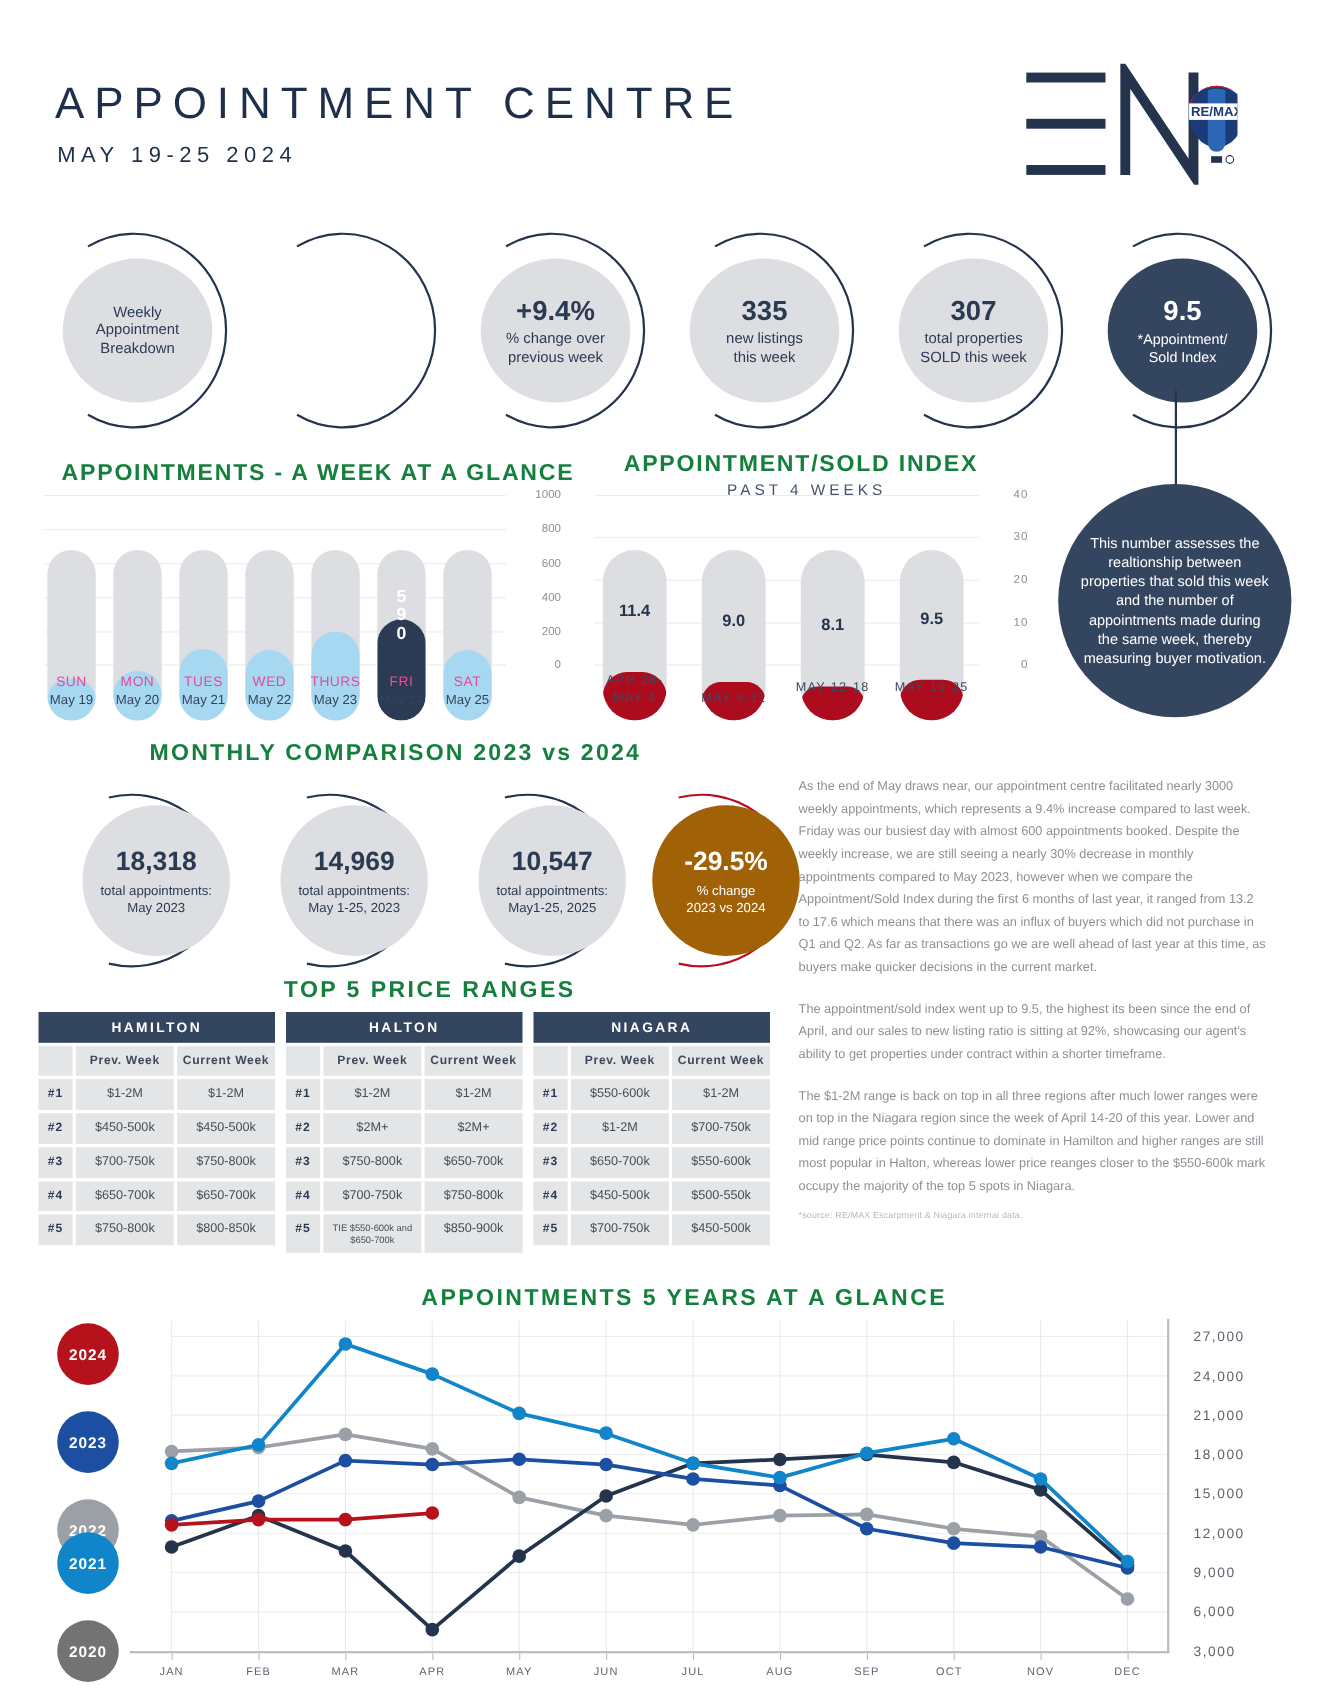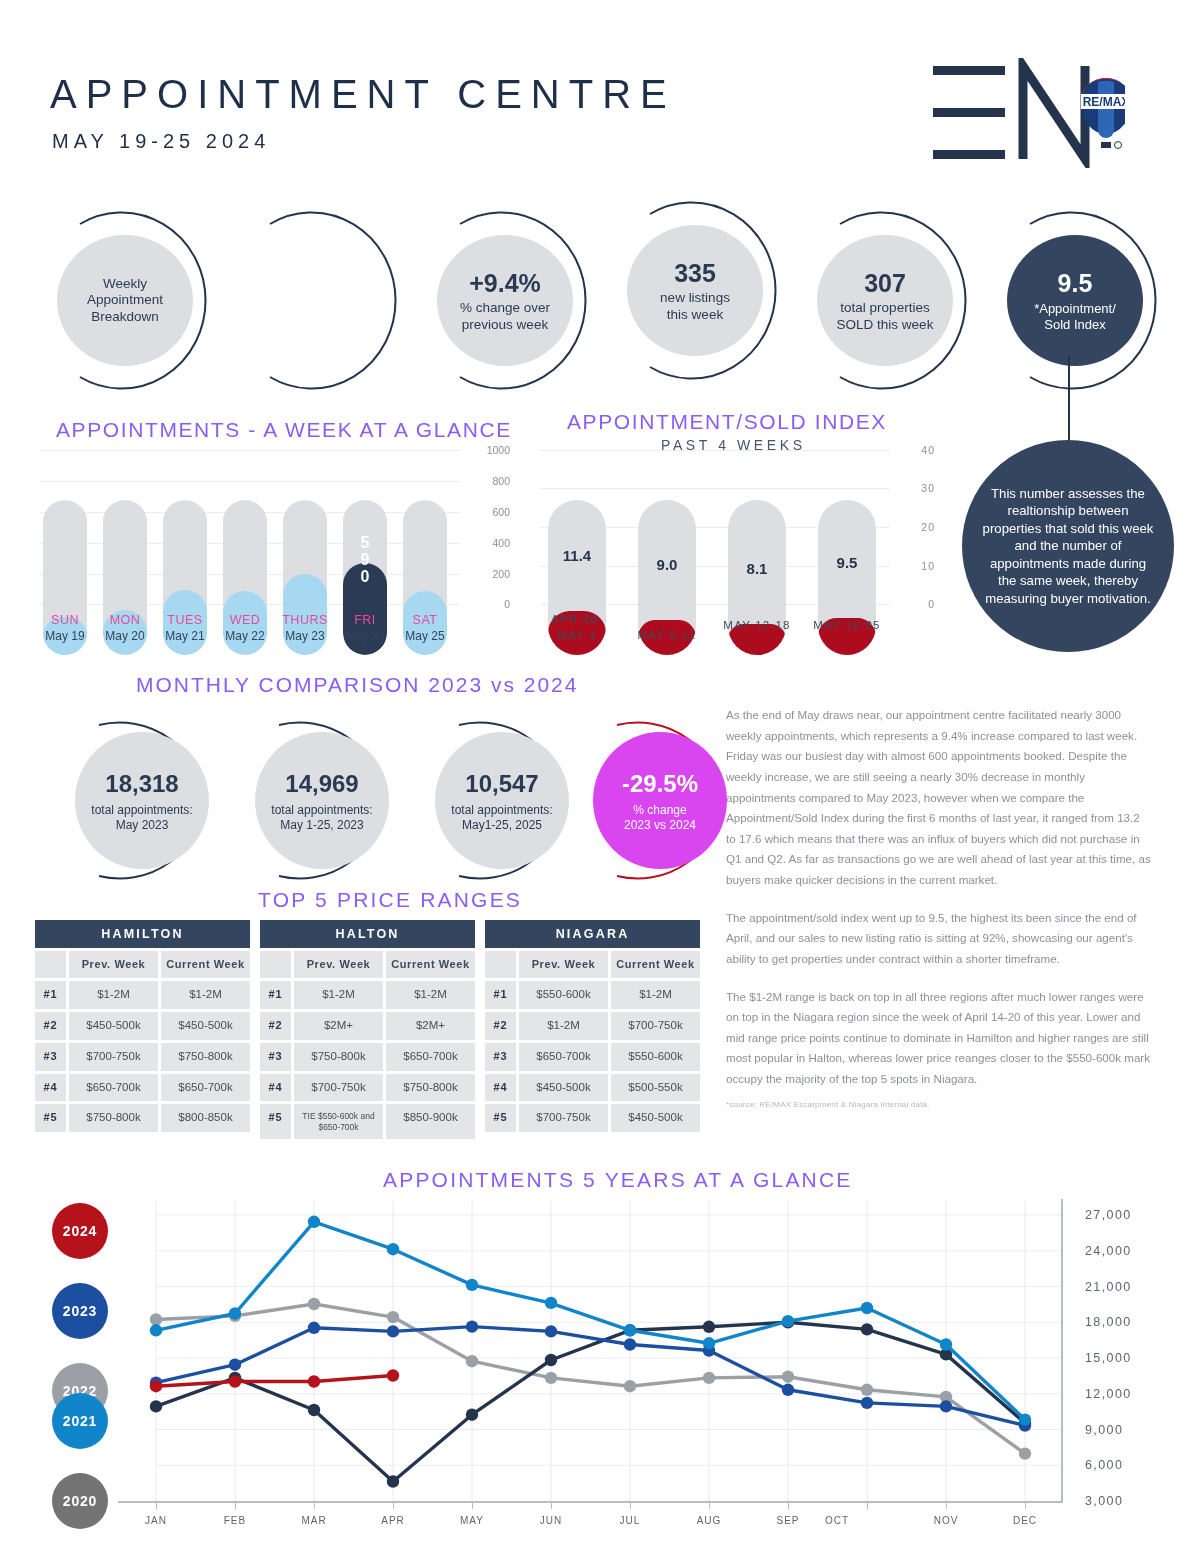--- a/index.html
+++ b/index.html
@@ -42,21 +42,21 @@
   
   #indexline { position:absolute; left:1068px; top:355px; width:2px; height:90px; background:#24344d; }
   #indexbubble {
     position:absolute; left:962px; top:440px; width:212px; height:212px;
     border-radius:50%; background:#34455f; color:#fff;
     display:flex; align-items:center; justify-content:center; text-align:center;
     padding:0 18px; font-size:13.2px; line-height:1.33;
   }
 
   
-  .sectitle { position:absolute; font-size:21px; font-weight:400; letter-spacing:1.6px; color:#8b5cf6; }
+  .sectitle { position:absolute; font-size:21px; font-weight:700; letter-spacing:1.6px; color:#15803d; }
   .subsectitle { position:absolute; font-size:14px; letter-spacing:3.6px; color:#44546d; font-weight:400; }
 
   
   #weekchart { position:absolute; left:40px; top:450px; width:470px; height:205px; }
   .wk-grid { position:absolute; left:0; top:0; width:420px; height:155px; }
   .wk-grid .gl { position:absolute; left:0; width:420px; height:1px; background:#ebecee; }
   .wk-bar-bg {
     position:absolute; bottom:0; width:44px; height:155px;
     background:#dcdee1; border-radius:22px; overflow:hidden;
   }
@@ -92,21 +92,21 @@
 
   
   .mwrap { position:absolute; width:180px; height:165px; }
   .marc { position:absolute; left:0; top:0; width:180px; height:165px; }
   .mcircle {
     position:absolute; left:23px; top:14px; width:134px; height:137px;
     border-radius:50%; background:#dcdee1;
     display:flex; flex-direction:column; align-items:center; justify-content:center;
     text-align:center; line-height:1.25;
   }
-  .mcircle.red { background:#d946ef; color:#fff; }
+  .mcircle.red { background:#a16207; color:#fff; }
   .mnum { font-size:24px; font-weight:700; margin-bottom:4px; }
   .mlab { font-size:12px; }
 
   
   #copy { position:absolute; left:726px; top:705px; width:425px; }
   #copy p { font-size:11.6px; line-height:1.78; color:#8c9096; margin-bottom:17px; text-align:left; }
   #source { position:absolute; left:726px; top:1100px; font-size:8px; color:#b5b8bc; letter-spacing:.2px;}
 
   
   .ptable { position:absolute; width:215px; }
@@ -181,21 +181,21 @@
     <svg class="arcring" viewBox="0 0 180 185">
       <path d="M45,16 A84 88 0 1 1 45,169" fill="none" stroke="#24344d" stroke-width="2"></path>
     </svg>
     <div class="statcircle">
       <div class="statnum">+9.4%</div>
       <div class="statlabel">% change over</div>
       <div class="statlabel">previous week</div>
     </div>
   </div>
 
-  <div class="statwrap" style="left:605px; top:198px;">
+  <div class="statwrap" style="left:605px; top:208px;">
     <svg class="arcring" viewBox="0 0 180 185">
       <path d="M45,16 A84 88 0 1 1 45,169" fill="none" stroke="#24344d" stroke-width="2"></path>
     </svg>
     <div class="statcircle">
       <div class="statnum">335</div>
       <div class="statlabel">new listings</div>
       <div class="statlabel">this week</div>
     </div>
   </div>
 
@@ -660,21 +660,21 @@
 
   <div class="xlab" style="left:126px; top:330px;">JAN</div>
   <div class="xlab" style="left:205px; top:330px;">FEB</div>
   <div class="xlab" style="left:284px; top:330px;">MAR</div>
   <div class="xlab" style="left:363px; top:330px;">APR</div>
   <div class="xlab" style="left:442px; top:330px;">MAY</div>
   <div class="xlab" style="left:521px; top:330px;">JUN</div>
   <div class="xlab" style="left:600px; top:330px;">JUL</div>
   <div class="xlab" style="left:679px; top:330px;">AUG</div>
   <div class="xlab" style="left:758px; top:330px;">SEP</div>
-  <div class="xlab" style="left:807px; top:330px;">OCT</div>
+  <div class="xlab" style="left:833px; top:330px;">OCT</div>
   <div class="xlab" style="left:916px; top:330px;">NOV</div>
   <div class="xlab" style="left:995px; top:330px;">DEC</div>
 
   <div class="ylab" style="top:23px;">27,000</div>
   <div class="ylab" style="top:59px;">24,000</div>
   <div class="ylab" style="top:95px;">21,000</div>
   <div class="ylab" style="top:130px;">18,000</div>
   <div class="ylab" style="top:166px;">15,000</div>
   <div class="ylab" style="top:202px;">12,000</div>
   <div class="ylab" style="top:238px;">9,000</div>

